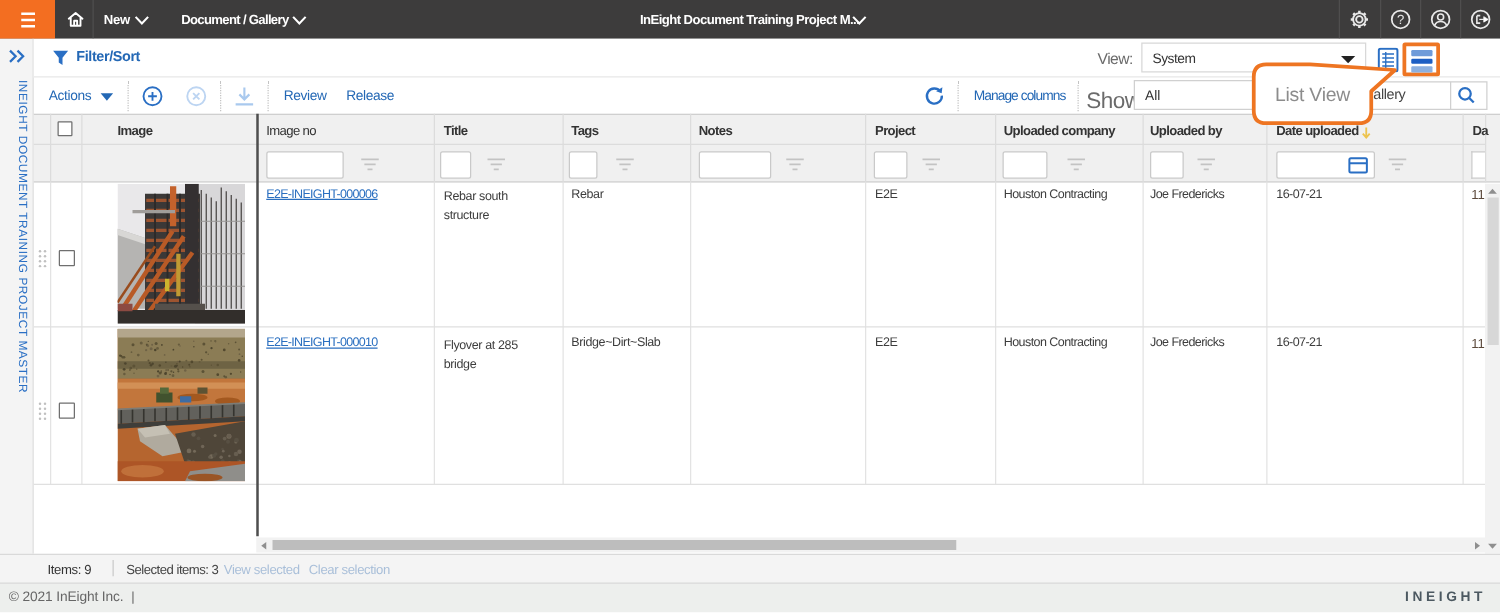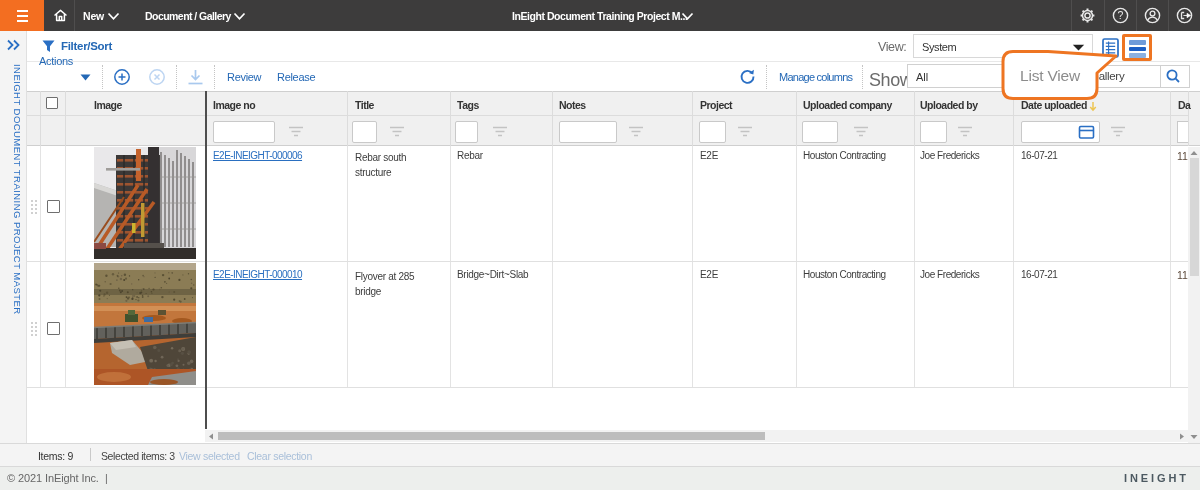--- a/index.html
+++ b/index.html
@@ -86,21 +86,21 @@
     <rect x="1" y="1" width="15" height="18" rx="1.5" fill="none" stroke="#2a6fc4" stroke-width="1.7"></rect>
     <path d="M3.8 5.2 H13.2 M3.8 8.4 H13.2 M3.8 11.6 H13.2 M3.8 14.8 H13.2" stroke="#2a6fc4" stroke-width="1.3"></path>
     <path d="M6.6 3.5 V16.5" stroke="#2a6fc4" stroke-width="1.1"></path>
   </svg>
 
   <div class="abs" style="left:1122px;top:34px;width:30px;height:27px;background:#fff;border:3px solid #ee7522;border-radius:2px;"></div>
   <div class="abs" style="left:1129px;top:40px;width:17px;height:4.6px;background:#6f9bd9;border-radius:1px;"></div>
   <div class="abs" style="left:1129px;top:46.6px;width:17px;height:4.6px;background:#1d5fc4;border-radius:1px;"></div>
   <div class="abs" style="left:1129px;top:53.2px;width:17px;height:4.6px;background:#8cb0e0;border-radius:1px;"></div>
 
-  <div class="abs" style="left:39px;top:55px;font-size:11px;color:#2468b5;letter-spacing:-0.3px;text-align:right;">Actions</div>
+  <div class="abs" style="left:39px;top:71px;font-size:11px;color:#2468b5;letter-spacing:-0.3px;text-align:right;">Actions</div>
   <svg class="abs" style="left:80px;top:74px;" width="11" height="7" viewBox="0 0 11 7">
     <path d="M0.5 0.5 H10.5 L5.5 6.5 Z" fill="#2468b5"></path>
   </svg>
   <div class="abs" style="left:102px;top:65px;width:0;height:24px;border-left:1px dotted #c4c4c4;"></div>
   <div class="abs" style="left:176px;top:65px;width:0;height:24px;border-left:1px dotted #c4c4c4;"></div>
   <div class="abs" style="left:214px;top:65px;width:0;height:24px;border-left:1px dotted #c4c4c4;"></div>
   <svg class="abs" style="left:113px;top:68px;" width="18" height="18" viewBox="0 0 18 18">
     <circle cx="9" cy="9" r="7.2" fill="none" stroke="#2a6fc4" stroke-width="1.5"></circle>
     <path d="M9 5.5 V12.5 M5.5 9 H12.5" stroke="#2a6fc4" stroke-width="1.5"></path>
   </svg>
@@ -143,21 +143,21 @@
   <div class="abs" style="left:552px;top:91px;width:1px;height:55px;background:#dcdcdc;"></div>
   <div class="abs" style="left:692px;top:91px;width:1px;height:55px;background:#dcdcdc;"></div>
   <div class="abs" style="left:796px;top:91px;width:1px;height:55px;background:#dcdcdc;"></div>
   <div class="abs" style="left:914px;top:91px;width:1px;height:55px;background:#dcdcdc;"></div>
   <div class="abs" style="left:1013px;top:91px;width:1px;height:55px;background:#dcdcdc;"></div>
   <div class="abs" style="left:1170px;top:91px;width:1px;height:55px;background:#dcdcdc;"></div>
   <div class="abs" style="left:1188px;top:91px;width:1px;height:55px;background:#dcdcdc;"></div>
 
   <div class="abs" style="left:46px;top:97px;width:12px;height:12px;background:#fff;border:1.5px solid #6e6e6e;border-radius:1px;"></div>
   <div class="abs" style="left:94px;top:98.5px;font-size:10.5px;font-weight:bold;color:#333;letter-spacing:-0.5px;">Image</div>
-  <div class="abs" style="left:213px;top:98.5px;font-size:10.5px;font-weight:bold;color:#333;letter-spacing:-0.5px;">Image no</div>
+  <div class="abs" style="left:213px;top:98.5px;font-size:10.5px;font-weight:normal;color:#333;letter-spacing:-0.5px;">Image no</div>
   <div class="abs" style="left:355px;top:98.5px;font-size:10.5px;font-weight:bold;color:#333;letter-spacing:-0.5px;">Title</div>
   <div class="abs" style="left:457px;top:98.5px;font-size:10.5px;font-weight:bold;color:#333;letter-spacing:-0.5px;">Tags</div>
   <div class="abs" style="left:559px;top:98.5px;font-size:10.5px;font-weight:bold;color:#333;letter-spacing:-0.5px;">Notes</div>
   <div class="abs" style="left:700px;top:98.5px;font-size:10.5px;font-weight:bold;color:#333;letter-spacing:-0.5px;text-align:center;">Project</div>
   <div class="abs" style="left:803px;top:98.5px;font-size:10.5px;font-weight:bold;color:#333;letter-spacing:-0.5px;">Uploaded company</div>
   <div class="abs" style="left:920px;top:98.5px;font-size:10.5px;font-weight:bold;color:#333;letter-spacing:-0.5px;">Uploaded by</div>
   <div class="abs" style="left:1021px;top:98.5px;font-size:10.5px;font-weight:bold;color:#333;letter-spacing:-0.5px;">Date uploaded</div>
   <svg class="abs" style="left:1088px;top:101px;" width="10" height="11" viewBox="0 0 10 12">
     <path d="M5 1 V9 M2 6.5 L5 10 L8 6.5" fill="none" stroke="#edc44f" stroke-width="1.6"></path>
   </svg>

